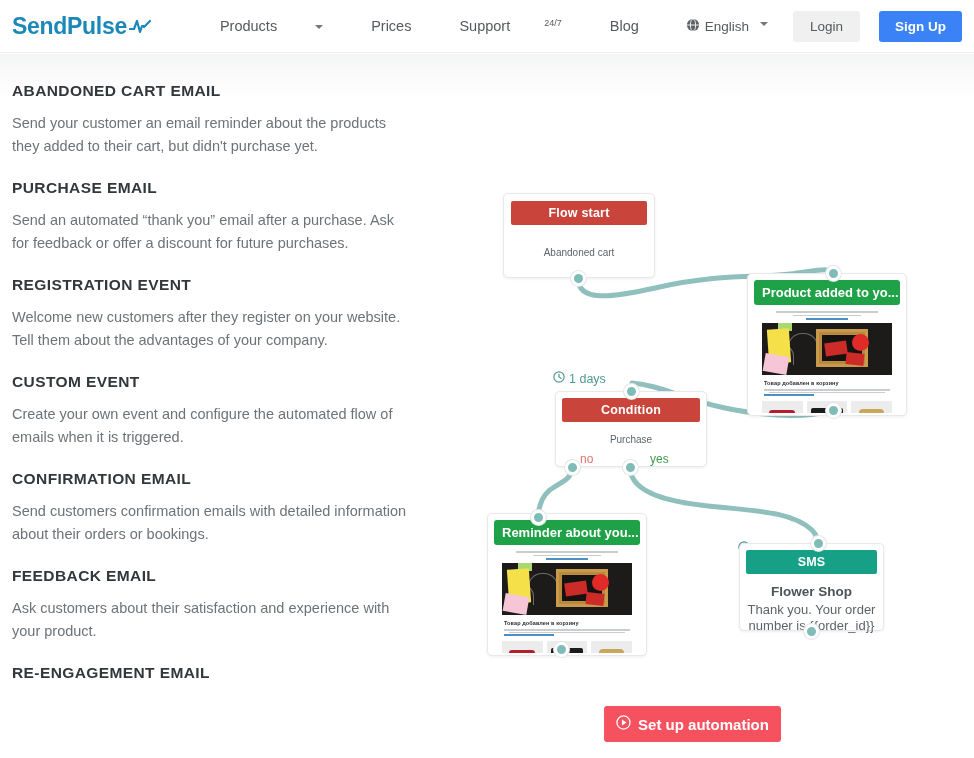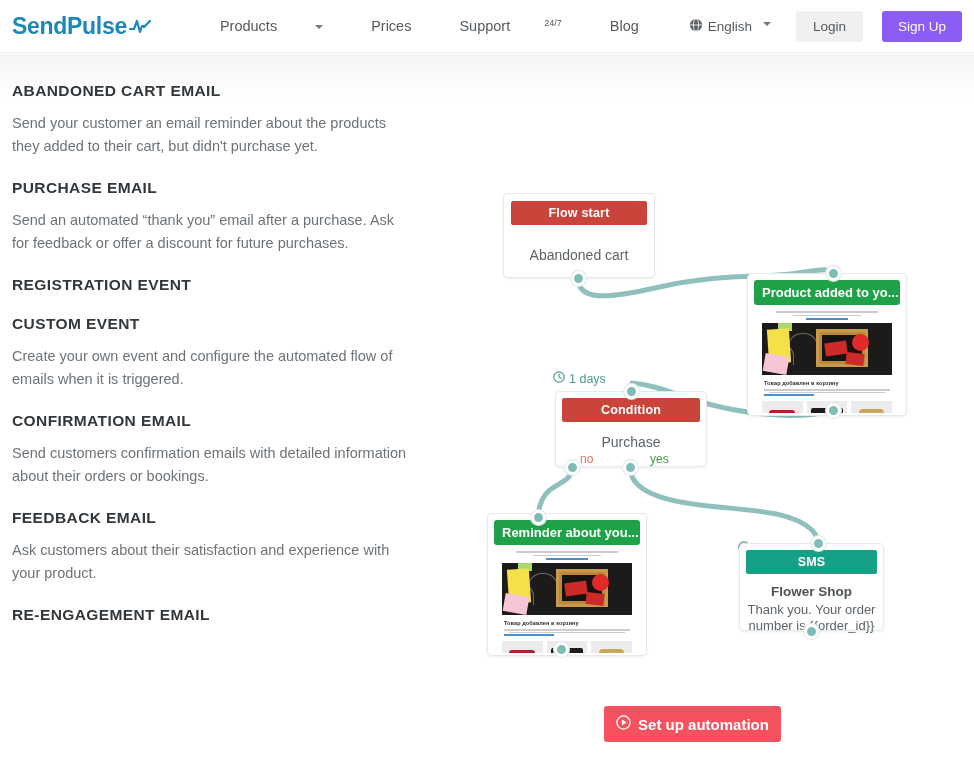--- a/index.html
+++ b/index.html
@@ -54,24 +54,25 @@
     font-size: 13.5px; color: #555a5e; cursor: pointer;
     margin-right: 6px;
   }
   .btn-login {
     background: #f0f0f0; color: #555a5e;
     font-size: 13.5px; padding: 8px 17px;
     border: none; border-radius: 3px; cursor: pointer;
     font-family: inherit;
   }
   .btn-signup {
-    background: #8b5cf6; color: #ffffff;
+    background: #3b82f6; color: #ffffff;
     font-size: 13.5px; padding: 8px 16px;
     border: none; border-radius: 3px; cursor: pointer;
     font-family: inherit;
+    font-weight: bold;
   }
 
   
   .gradient-strip {
     position: absolute; top: 54px; left: 0;
     width: 974px; height: 46px;
     background: linear-gradient(to bottom, #f4f5f6 0%, #fafafa 45%, #ffffff 100%);
   }
 
   
@@ -112,21 +113,21 @@
     color: #ffffff; font-size: 12.5px; font-weight: bold;
     text-align: center; padding: 5px 0;
     letter-spacing: 0.2px;
     white-space: nowrap; overflow: hidden;
   }
   .head-red  { background: #c9453c; }
   .head-teal { background: #16a085; }
 
   .node-body {
     text-align: center; color: #5d6469;
-    font-size: 14px;
+    font-size: 10px;
   }
 
   .dot {
     position: absolute;
     width: 15px; height: 15px;
     border-radius: 50%;
     background: #7fbcb8;
     border: 3px solid #ffffff;
     box-shadow: 0 0 0 1px #e2e6e7;
     z-index: 5;
@@ -268,20 +269,21 @@
     <p>Send your customer an email reminder about the products they added to their cart, but didn't purchase yet.</p>
   </div>
 
   <div class="feature">
     <h3>PURCHASE EMAIL</h3>
     <p>Send an automated “thank you” email after a purchase. Ask for feedback or offer a discount for future purchases.</p>
   </div>
 
   <div class="feature">
     <h3>REGISTRATION EVENT</h3>
+    <p>Welcome new customers after they register on your website. Tell them about the advantages of your company.</p>
   </div>
 
   <div class="feature">
     <h3>CUSTOM EVENT</h3>
     <p>Create your own event and configure the automated flow of emails when it is triggered.</p>
   </div>
 
   <div class="feature">
     <h3>CONFIRMATION EMAIL</h3>
     <p>Send customers confirmation emails with detailed information about their orders or bookings.</p>

